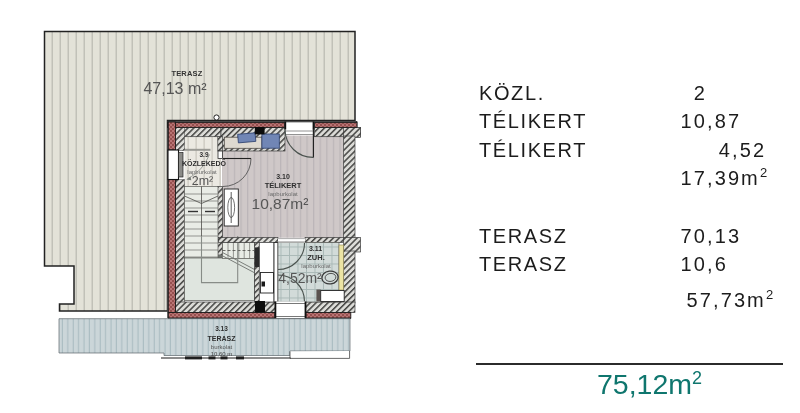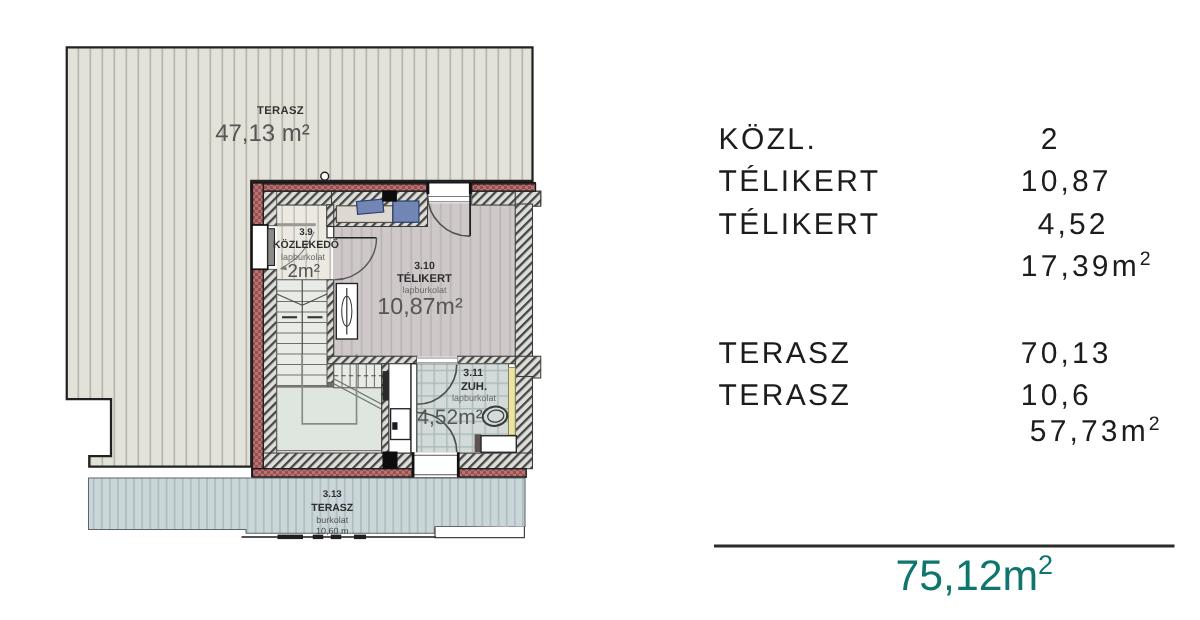--- a/index.html
+++ b/index.html
@@ -257,27 +257,27 @@
 </g>
 </svg>
 
 <div class="tl" style="left:479px;top:82.5px;text-align:center;">KÖZL.</div>
 <div class="tn" style="left:679px;top:82.5px;"><span class="ip">2</span></div>
 
 <div class="tl" style="left:479px;top:111px;">TÉLIKERT</div>
 <div class="tn" style="left:679px;top:111px;"><span class="ip">10</span>,87</div>
 
 <div class="tl" style="left:479px;top:139.5px;">TÉLIKERT</div>
-<div class="tn" style="left:677px;top:139.5px;"><span class="ip">4</span>,52</div>
+<div class="tn" style="left:704px;top:139.5px;"><span class="ip">4</span>,52</div>
 
 <div class="tn" style="left:679px;top:168px;"><span class="ip">17</span>,39m<sup>2</sup></div>
 
 <div class="tl" style="left:479px;top:225.5px;">TERASZ</div>
 <div class="tn" style="left:679px;top:225.5px;"><span class="ip">70</span>,13</div>
 
 <div class="tl" style="left:479px;top:254px;">TERASZ</div>
 <div class="tn" style="left:679px;top:254px;"><span class="ip">10</span>,6</div>
 
-<div class="tn" style="left:685px;top:278px;"><span class="ip">57</span>,73m<sup>2</sup></div>
+<div class="tn" style="left:685px;top:290px;"><span class="ip">57</span>,73m<sup>2</sup></div>
 
 <div style="position:absolute;left:476px;top:362.5px;width:307px;height:2px;background:#2b2b2b;"></div>
 
 <div style="position:absolute;left:597px;top:368px;font-size:28.5px;color:#0f766e;">75,12m<sup style="font-size:18px;">2</sup></div>
 
 </body></html>

